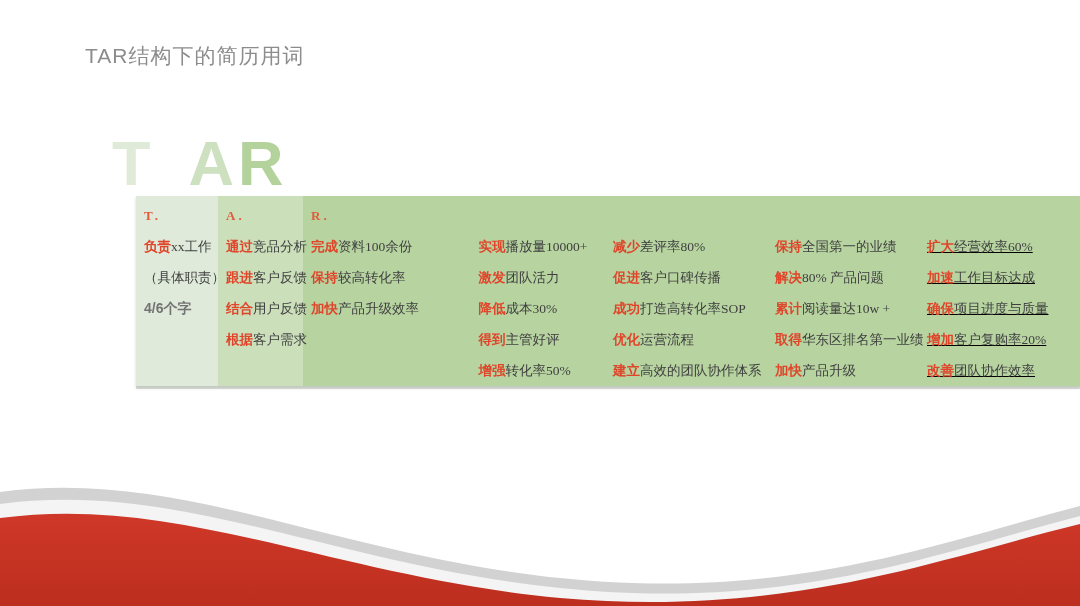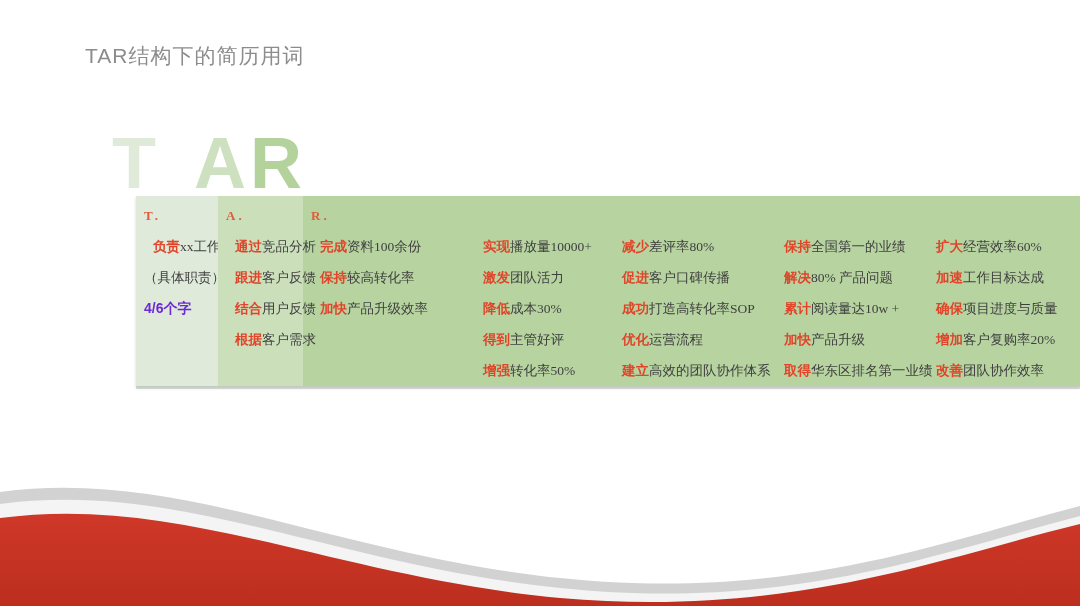--- a/index.html
+++ b/index.html
@@ -13,21 +13,21 @@
   #page-title{
     position:absolute;left:85px;top:42px;
     font-family:"Liberation Sans","DejaVu Sans",sans-serif;
     font-size:21px;letter-spacing:1px;color:#8c8c8c;white-space:nowrap;
   }
 
   
   #watermark{
     position:absolute;left:112px;top:118px;height:90px;width:300px;
     font-family:"Liberation Sans","DejaVu Sans",sans-serif;
-    font-weight:bold;font-size:72px;line-height:90px;
+    font-weight:bold;font-size:63px;line-height:90px;
     letter-spacing:-2px;white-space:nowrap;user-select:none;
   }
   #watermark span{display:inline-block;}
   .wm-t{color:#dfead8;}
   .wm-a{color:#cde0c0;margin-left:40px;}
   .wm-r{color:#b3d29c;margin-left:6px;}
 
   
   #panel{
     position:absolute;left:136px;top:196px;width:944px;height:190px;
@@ -55,37 +55,37 @@
     letter-spacing:3px;height:26px;line-height:22px;
     padding-left:8px;
   }
 
   .entries{display:flex;flex-direction:column;gap:0;}
   .entry{
     font-size:13.5px;line-height:31px;height:31px;
     white-space:nowrap;padding-left:8px;color:#3b3b3b;
     font-family:"Liberation Serif","DejaVu Serif",serif;
   }
-  .entry .kw{color:#e0452a;font-weight:bold;margin-left:9px;}
+  .entry .kw{color:#e0452a;font-weight:bold;}
   .entry .rest{color:#3f3f3f;}
   .entry.plain{color:#3f3f3f;}
   .entry.bold-black{
     font-family:"Liberation Sans","DejaVu Sans",sans-serif;
-    font-weight:bold;color:#6d28d9;font-size:14px;
+    font-weight:bold;color:#737373;font-size:14px;
   }
   .entry.spacer{visibility:hidden;}
 
   
   .w1{width:82px;}
   .w2{width:85px;}
   .w3{width:150px;}
   .w4{width:152px;align-items:center;}
   .w5{width:162px;}
   .w6{width:152px;}
-  .w7{width:161px;}
+  .w7{width:161px;text-decoration:underline;}
 
   
   #waves{position:absolute;left:0;bottom:0;width:1080px;height:160px;}
 </style>
 </head>
 <body>
 
 <div id="page-title">TAR结构下的简历用词</div>
 
 <div id="watermark">
@@ -140,22 +140,22 @@
         <div class="entry "><span class="kw">优化</span><span class="rest">运营流程</span></div>
         <div class="entry "><span class="kw">建立</span><span class="rest">高效的团队协作体系</span></div>
       </div>
     </div>
     <div class="col band-3 w6">
       <div class="col-head"></div>
       <div class="entries">
         <div class="entry "><span class="kw">保持</span><span class="rest">全国第一的业绩</span></div>
         <div class="entry "><span class="kw">解决</span><span class="rest">80% 产品问题</span></div>
         <div class="entry "><span class="kw">累计</span><span class="rest">阅读量达10w +</span></div>
+        <div class="entry "><span class="kw">取得</span><span class="rest">华东区排名第一业绩</span></div>
         <div class="entry "><span class="kw">加快</span><span class="rest">产品升级</span></div>
-        <div class="entry "><span class="kw">取得</span><span class="rest">华东区排名第一业绩</span></div>
       </div>
     </div>
     <div class="col band-3 w7">
       <div class="col-head"></div>
       <div class="entries">
         <div class="entry "><span class="kw">扩大</span><span class="rest">经营效率60%</span></div>
         <div class="entry "><span class="kw">加速</span><span class="rest">工作目标达成</span></div>
         <div class="entry "><span class="kw">确保</span><span class="rest">项目进度与质量</span></div>
         <div class="entry "><span class="kw">增加</span><span class="rest">客户复购率20%</span></div>
         <div class="entry "><span class="kw">改善</span><span class="rest">团队协作效率</span></div>

